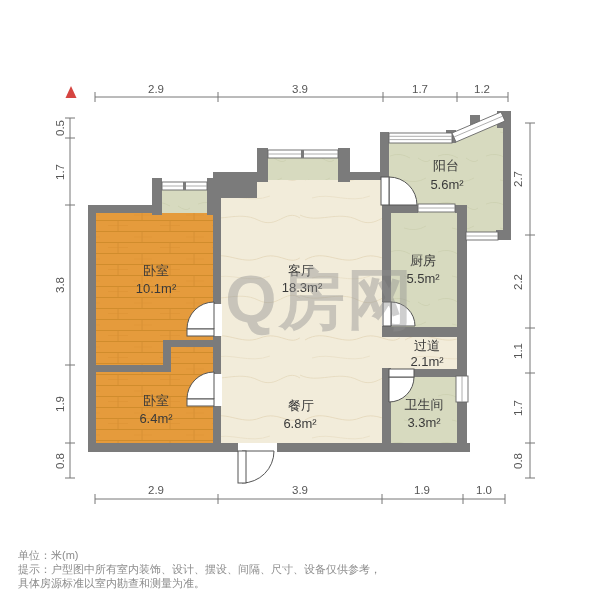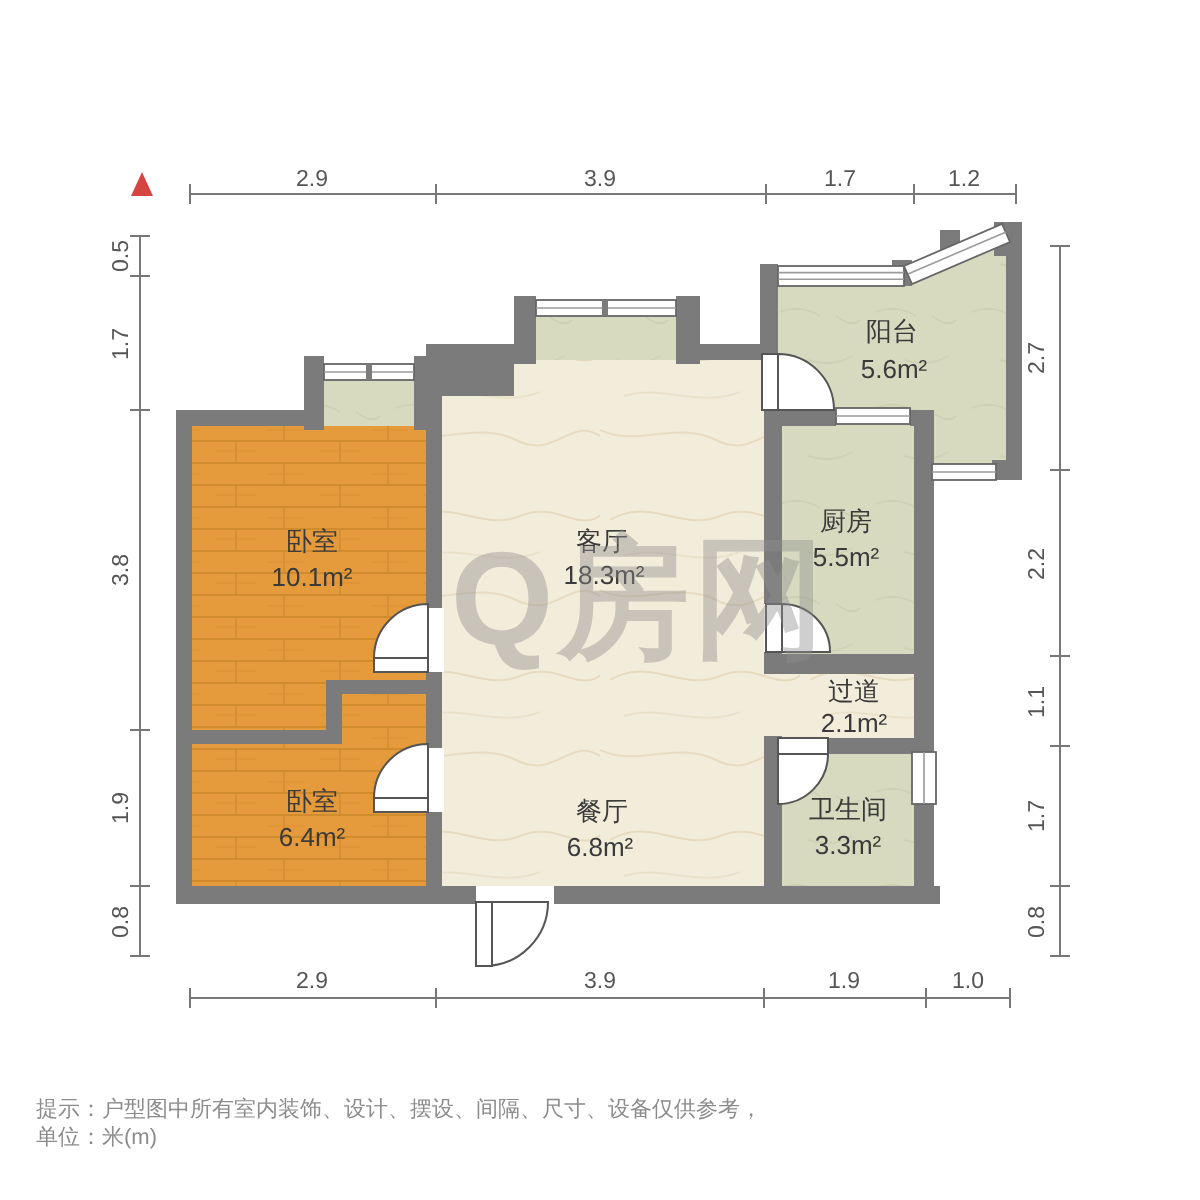--- a/index.html
+++ b/index.html
@@ -204,16 +204,17 @@
     <path class="dim-line" d="M530,123 V478 M525,123 H535 M525,235 H535 M525,328 H535 M525,373 H535 M525,443 H535 M525,478 H535"></path>
     <text class="dim-text" x="522" y="179" text-anchor="middle" transform="rotate(-90 522 179)">2.7</text>
     <text class="dim-text" x="522" y="282" text-anchor="middle" transform="rotate(-90 522 282)">2.2</text>
     <text class="dim-text" x="522" y="351" text-anchor="middle" transform="rotate(-90 522 351)">1.1</text>
     <text class="dim-text" x="522" y="408" text-anchor="middle" transform="rotate(-90 522 408)">1.7</text>
     <text class="dim-text" x="522" y="461" text-anchor="middle" transform="rotate(-90 522 461)">0.8</text>
   </g>
 </svg>
 
 <div class="footer">
+  <div>单位：米(m)</div>
   <div>提示：户型图中所有室内装饰、设计、摆设、间隔、尺寸、设备仅供参考，</div>
-  <div>单位：米(m)</div>
+  <div>具体房源标准以室内勘查和测量为准。</div>
 </div>
 </div>
 
 </body></html>

